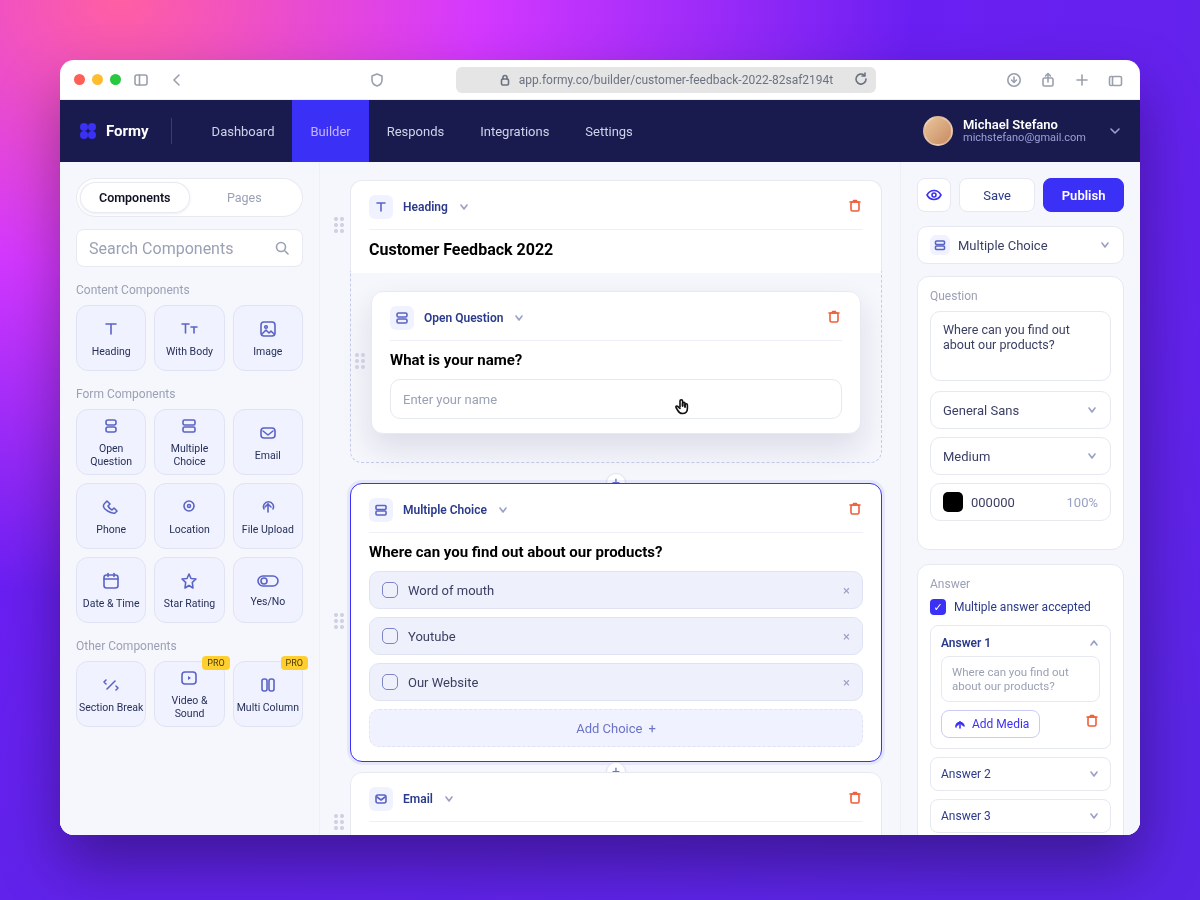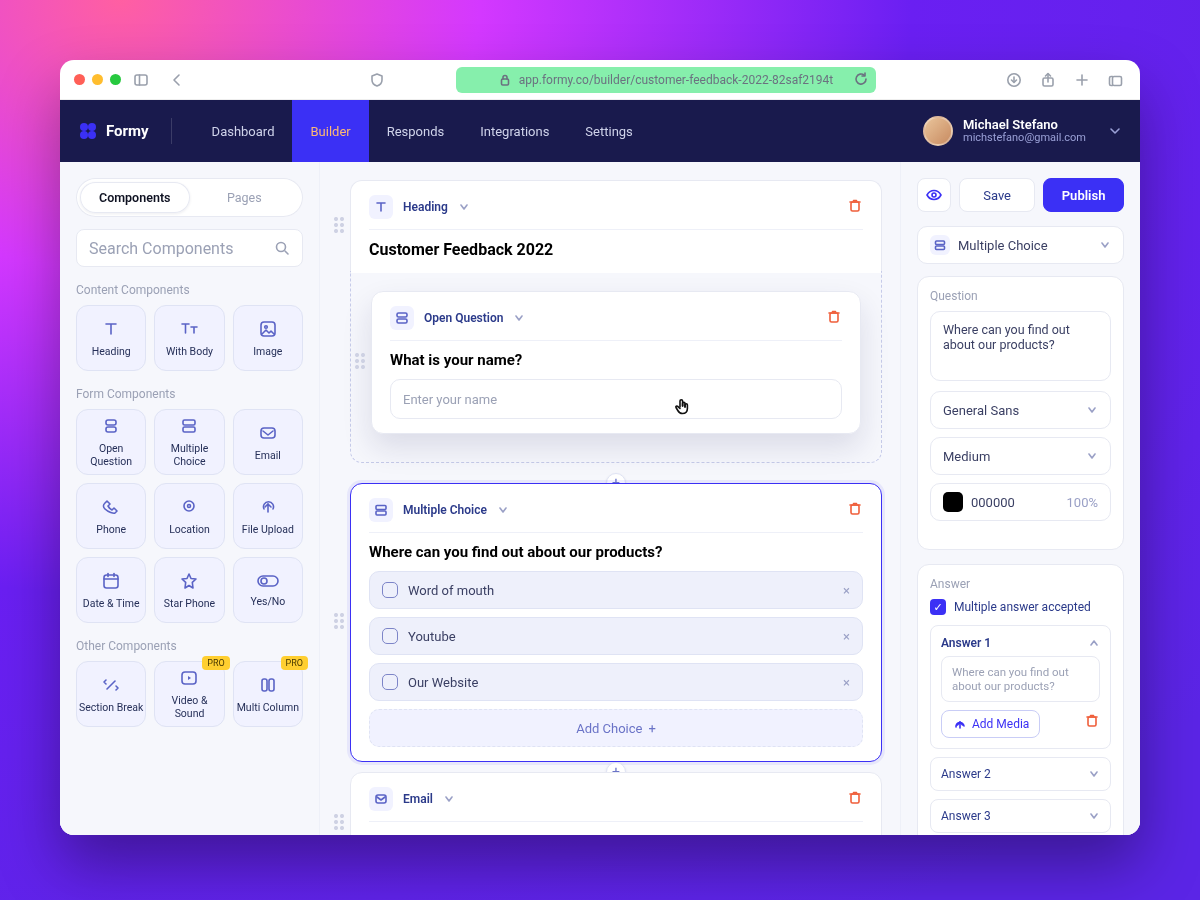--- a/index.html
+++ b/index.html
@@ -29,32 +29,32 @@
   }
   
   .chrome{height:40px;display:flex;align-items:center;gap:10px;padding:0 14px;border-bottom:1px solid #eee;}
   .traffic{display:flex;gap:7px}
   .dot{width:11px;height:11px;border-radius:50%}
   .dot.red{background:#ff5f57}
   .dot.yel{background:#ffbd2e}
   .dot.grn{background:#27c93f}
   .chrome .ic{width:20px;height:20px;display:flex;align-items:center;justify-content:center;color:#888;border-radius:4px}
   .chrome .ic svg{stroke:#9aa0ac}
-  .addr{flex:0 0 420px;margin:0 auto;height:26px;border-radius:6px;background:#86efac;display:flex;align-items:center;justify-content:center;gap:8px;color:#6b7280;font-size:12px;position:relative}
+  .addr{flex:0 0 420px;margin:0 auto;height:26px;border-radius:6px;background:#e5e5e5;display:flex;align-items:center;justify-content:center;gap:8px;color:#6b7280;font-size:12px;position:relative}
   .addr .reload{position:absolute;right:8px;top:5px}
   .chrome-right{margin-left:auto;display:flex;gap:14px;color:#9aa0ac}
   
   .app-header{height:62px;background:var(--navy);display:flex;align-items:center;color:#cfd3ea;padding:0 18px;gap:12px}
   .logo{display:flex;align-items:center;gap:8px;color:#fff;font-weight:700;font-size:15px}
   .logo .mark{width:20px;height:20px;position:relative}
   .logo .mark svg{display:block}
   .vline{width:1px;height:26px;background:rgba(255,255,255,.15);margin:0 10px}
   .nav{display:flex;align-items:stretch;height:100%}
   .nav a{display:flex;align-items:center;padding:0 18px;color:#cfd3ea;text-decoration:none;font-size:13px;height:100%}
-  .nav a.active{background:var(--blue);color:#fdba74}
+  .nav a.active{background:var(--blue);color:#c4b5fd}
   .spacer{flex:1}
   .user{display:flex;align-items:center;gap:10px}
   .avatar{width:30px;height:30px;border-radius:50%;background:linear-gradient(135deg,#e9c49b,#c88b61);border:2px solid rgba(255,255,255,.3)}
   .user .meta{display:flex;flex-direction:column;line-height:1.1}
   .user .name{color:#fff;font-size:13px;font-weight:600}
   .user .mail{color:#9aa0d6;font-size:11px}
   
   .main{flex:1;display:grid;grid-template-columns:260px 1fr 240px;background:var(--bg);min-height:0}
   .left{border-right:1px solid var(--border2);background:var(--bg);padding:16px;overflow:hidden}
   .mid{overflow:auto;padding:18px}
@@ -302,21 +302,21 @@
               <line x1="3" y1="8" x2="17" y2="8"></line>
               <line x1="7" y1="2.5" x2="7" y2="5.5"></line>
               <line x1="13" y1="2.5" x2="13" y2="5.5"></line>
             </svg>
             <span>Date &amp; Time</span>
           </div>
         <div class="comp">
             <svg width="20" height="20">
               <path d="M10 3l2 4.5 5 .5-3.7 3.4L14 17l-4-2.5L6 17l.7-5.6L3 8l5-.5z"></path>
             </svg>
-            <span>Star Phone</span>
+            <span>Star Rating</span>
           </div>
         <div class="comp">
             <svg width="24" height="16">
               <rect x="2" y="3" width="20" height="10" rx="5"></rect>
               <circle cx="8" cy="8" r="3"></circle>
             </svg>
             <span>Yes/No</span>
           </div>
       </div>
 

